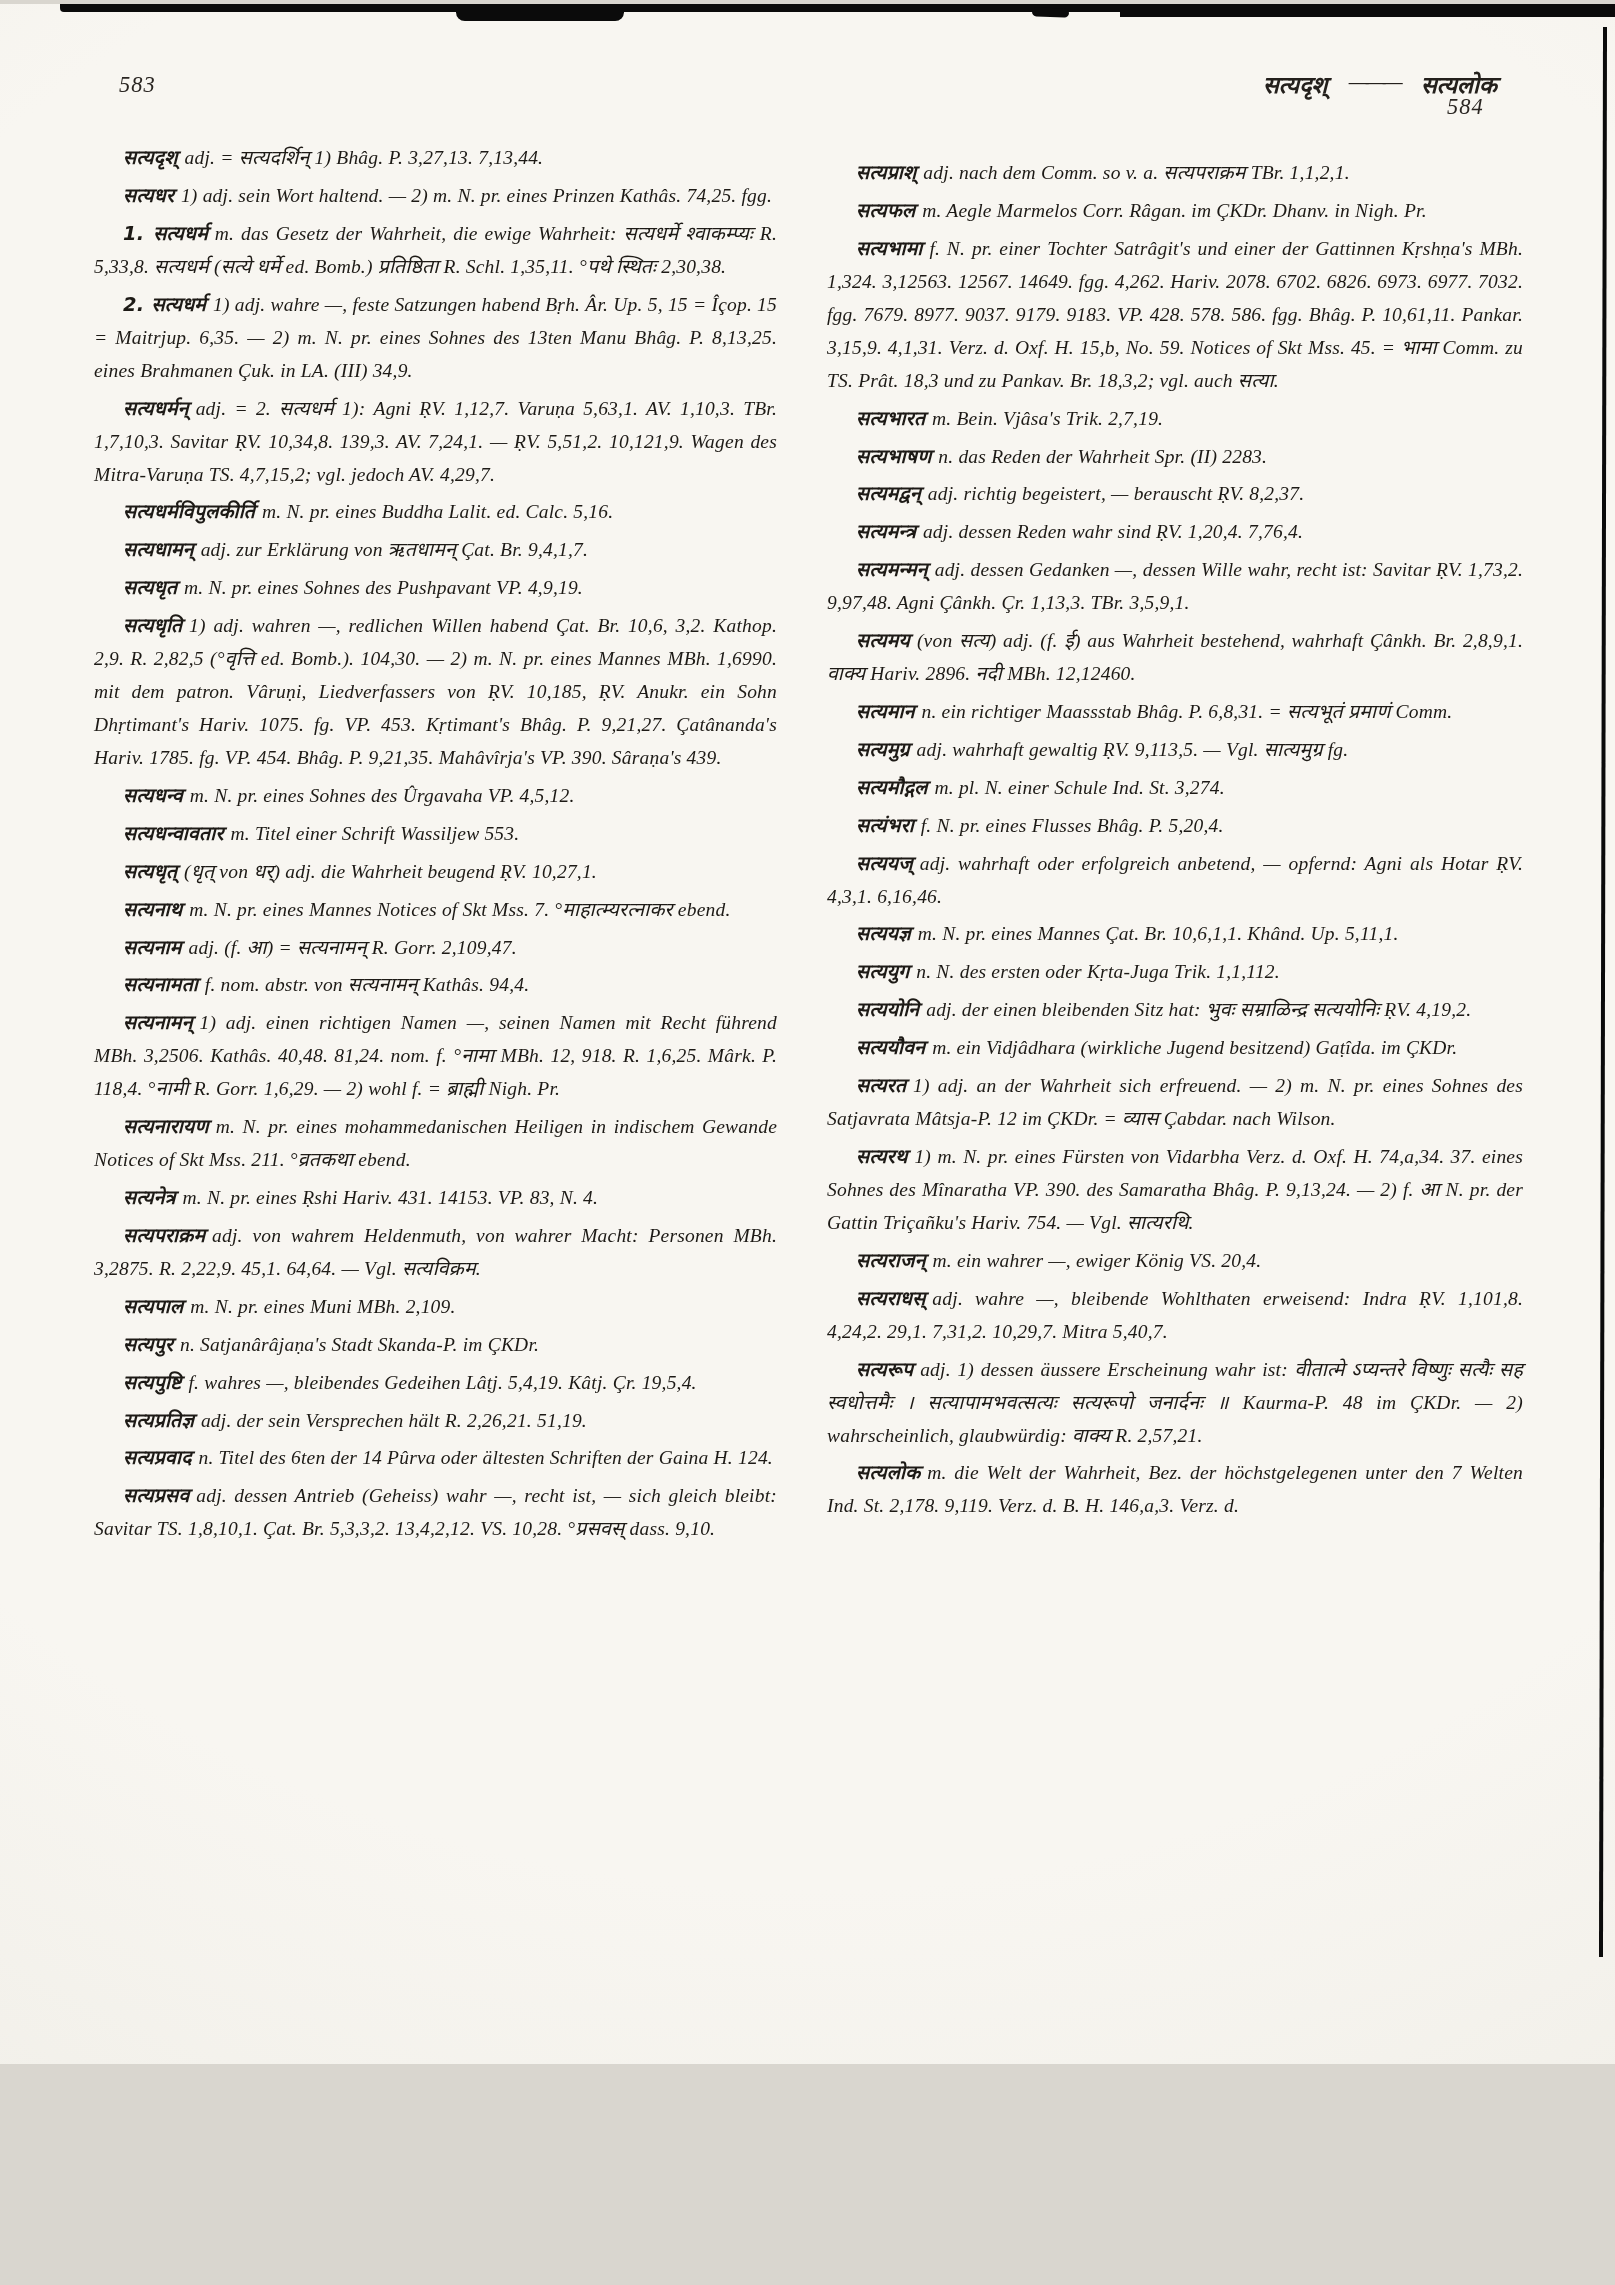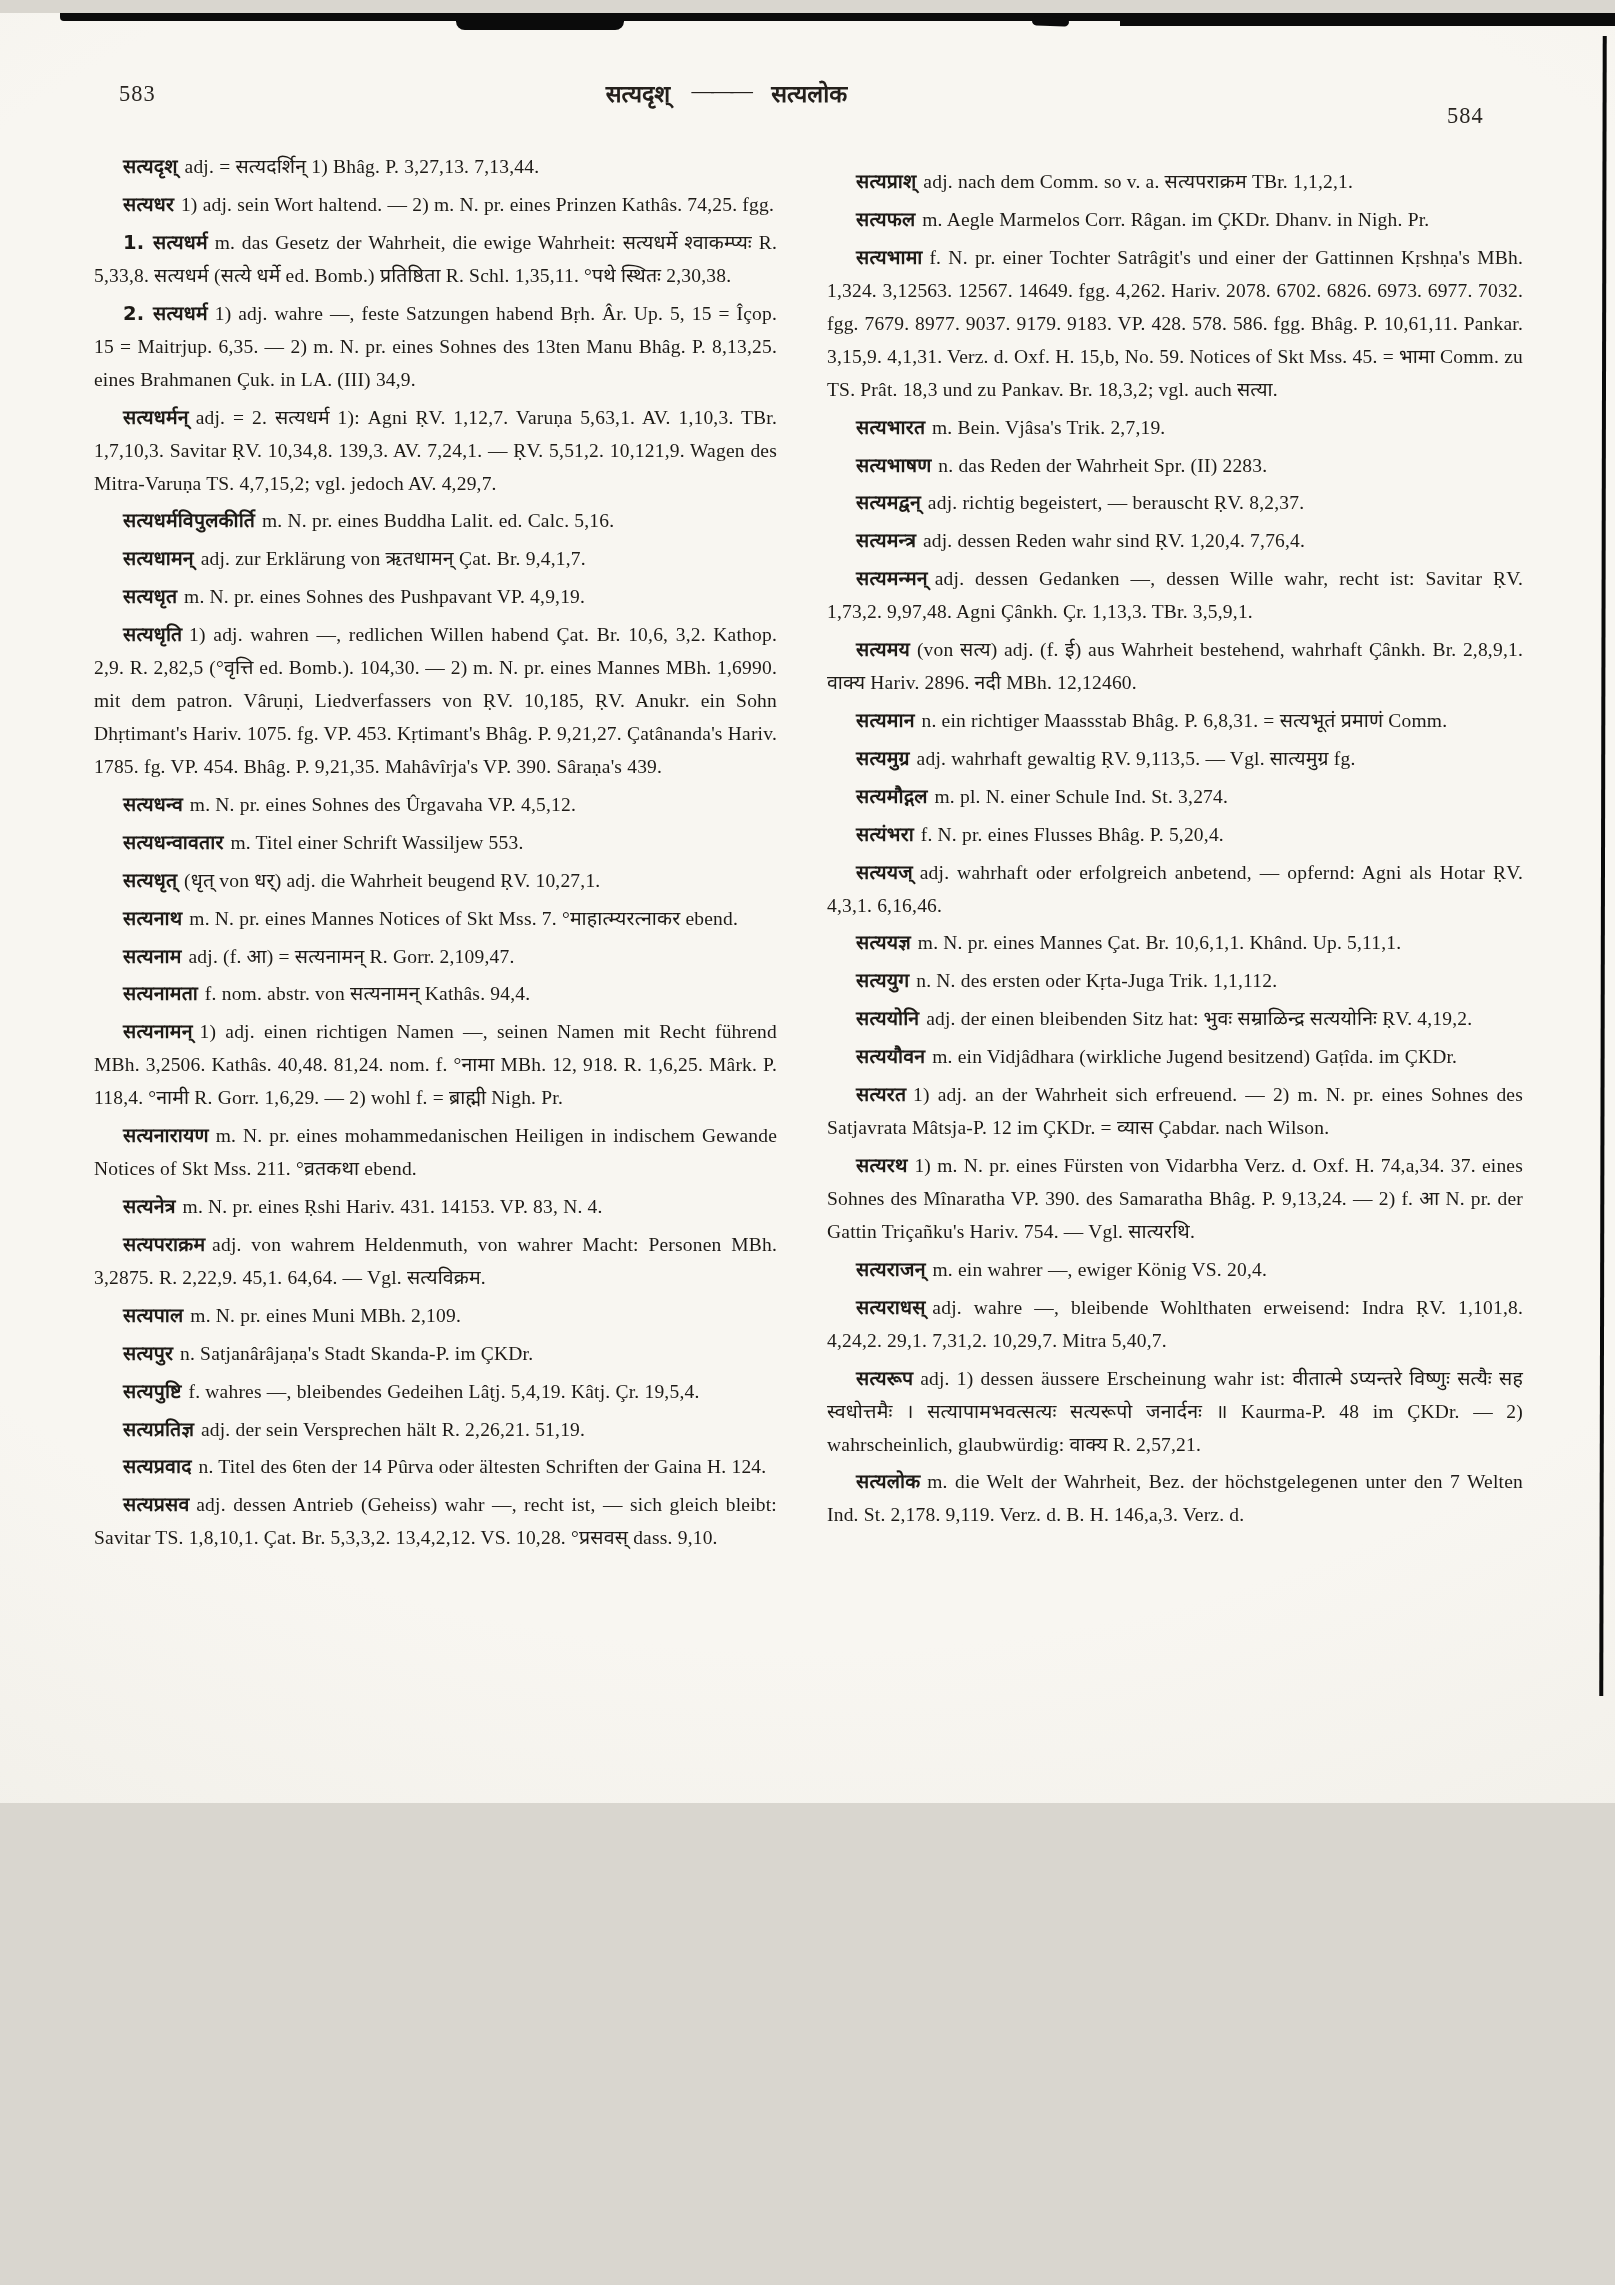--- a/index.html
+++ b/index.html
@@ -3,27 +3,28 @@
 <meta charset="utf-8">
 <style>
   html, body {
     margin: 0;
     padding: 0;
     background: #d9d6cf;
   }
   .scan-page {
     position: relative;
     width: 1615px;
-    height: 1790px;
-    margin: 13px auto;
+    height: 2060px;
+    margin: 4px auto;
     background:
       radial-gradient(ellipse 130% 90% at 50% 42%, #f8f6f1 55%, #efede6 88%, #e6e3da 100%);
     overflow: hidden;
     font-family: "Liberation Serif", serif;
     color: #211e1a;
+    font-style: italic;
   }
 
   
   .art { position: absolute; background: #0b0b0b; }
   .top-strip      { top: 0; left: 60px; right: 0; height: 7.8px; border-radius: 0 0 3.9px 3.9px; }
   .top-blob-1     { top: 0; left: 456px; width: 168px; height: 16.6px; border-radius: 0 0 8.8px 8.8px; }
   .top-blob-2     { top: 0; left: 1120px; right: 0; height: 12.7px; }
   .top-mark       { top: 3.9px; left: 1032px; width: 37px; height: 8.8px; border-radius: 4.9px; transform: rotate(2deg); }
   .right-line     { top: 23.4px; bottom: 107px; right: 9.8px; width: 3.9px; transform: rotate(0.12deg); }
   .right-line-low { top: 2185px; bottom: 19.5px; right: 12.7px; width: 2.9px; opacity: .85; }
@@ -37,24 +38,25 @@
     letter-spacing: 1px;
     color: #2a2622;
   }
   .pn-left  { left: 119px; top: 68px; }
   .pn-right { left: 1447px; top: 90px; }
   .running-head {
     position: absolute;
     top: 64px;
     left: 0;
     width: 1453px;
-    text-align: center;
+    text-align: right;
     font-size: 22.4px;
     font-weight: bold;
     color: #24201c;
+    padding-left: 44px;
   }
   .running-head .head-word { font-family: "DejaVu Sans", "Liberation Serif", sans-serif; font-size: 23.4px; }
   .running-head .head-dash {
     display: inline-block;
     margin: 0 15.6px;
     letter-spacing: -2.9px;
     font-weight: normal;
     transform: translateY(-3.9px);
   }
 

